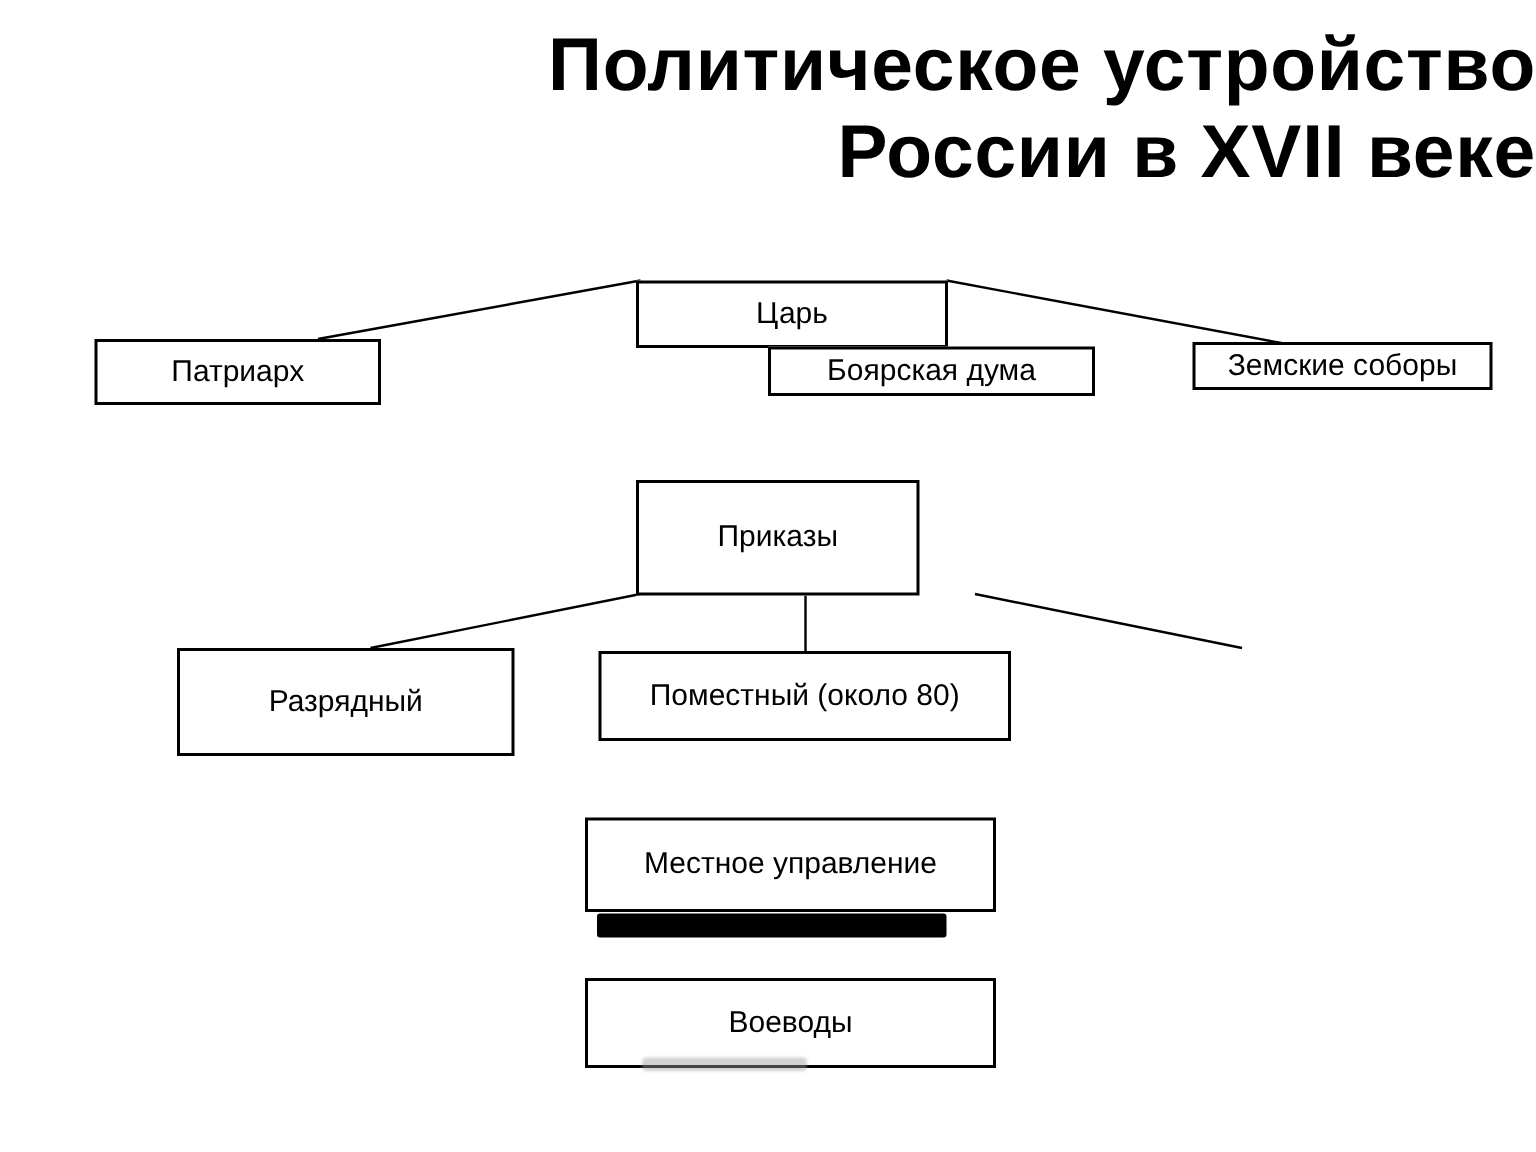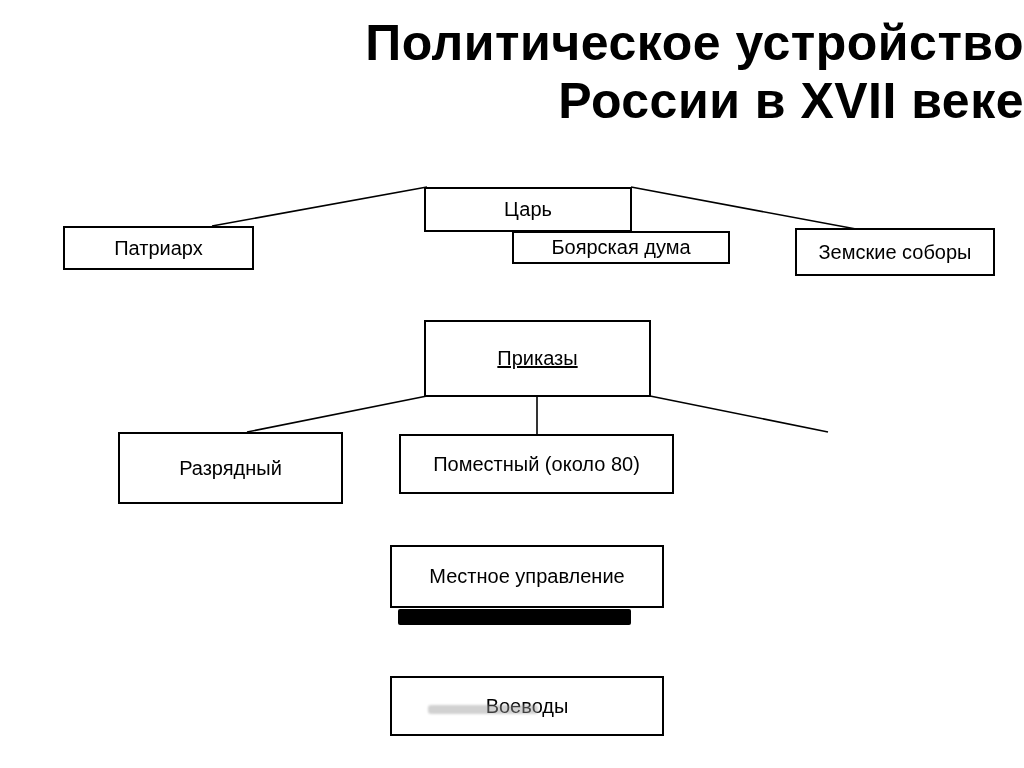--- a/index.html
+++ b/index.html
@@ -46,27 +46,27 @@
     text-align: center;
     font-size: 20px;
     line-height: 1.25;
     color: #000000;
     z-index: 1;
   }
   .node-tsar      { left: 424px; top: 143px; width: 208px; height: 45px; margin-top: 44px; }
   .node-patriarch { left: 63px;  top: 226px; width: 191px; height: 44px; }
   .node-secret    { left: 277px; top: 243px; width: 186px; height: 57px; padding: 0 18px; }
   .node-duma      { left: 512px; top: 231px; width: 218px; height: 33px; }
-  .node-zemsky    { left: 795px; top: 228px; width: 200px; height: 48px; }
-  .node-prikazy   { left: 424px; top: 320px; width: 227px; height: 77px; text-decoration: underline; }
+  .node-zemsky    { left: 795px; top: 228px; width: 200px; height: 32px; }
+  .node-prikazy   { left: 424px; top: 320px; width: 189px; height: 77px; }
   .node-razryad   { left: 118px; top: 432px; width: 225px; height: 72px; }
   .node-pomestny  { left: 399px; top: 434px; width: 275px; height: 60px; }
   .node-posolsky  { left: 721px; top: 432px; width: 242px; height: 62px; }
   .node-mestnoe   { left: 390px; top: 545px; width: 274px; height: 63px; }
-  .node-voevody   { left: 390px; top: 652px; width: 274px; height: 60px; margin-top: 24px; }
+  .node-voevody   { left: 390px; top: 652px; width: 274px; height: 60px; }
   .marker-bar {
     position: absolute;
     left: 398px;
     top: 609px;
     width: 233px;
     height: 16px;
     background: #000000;
     z-index: 1;
     border-radius: 2px;
   }

